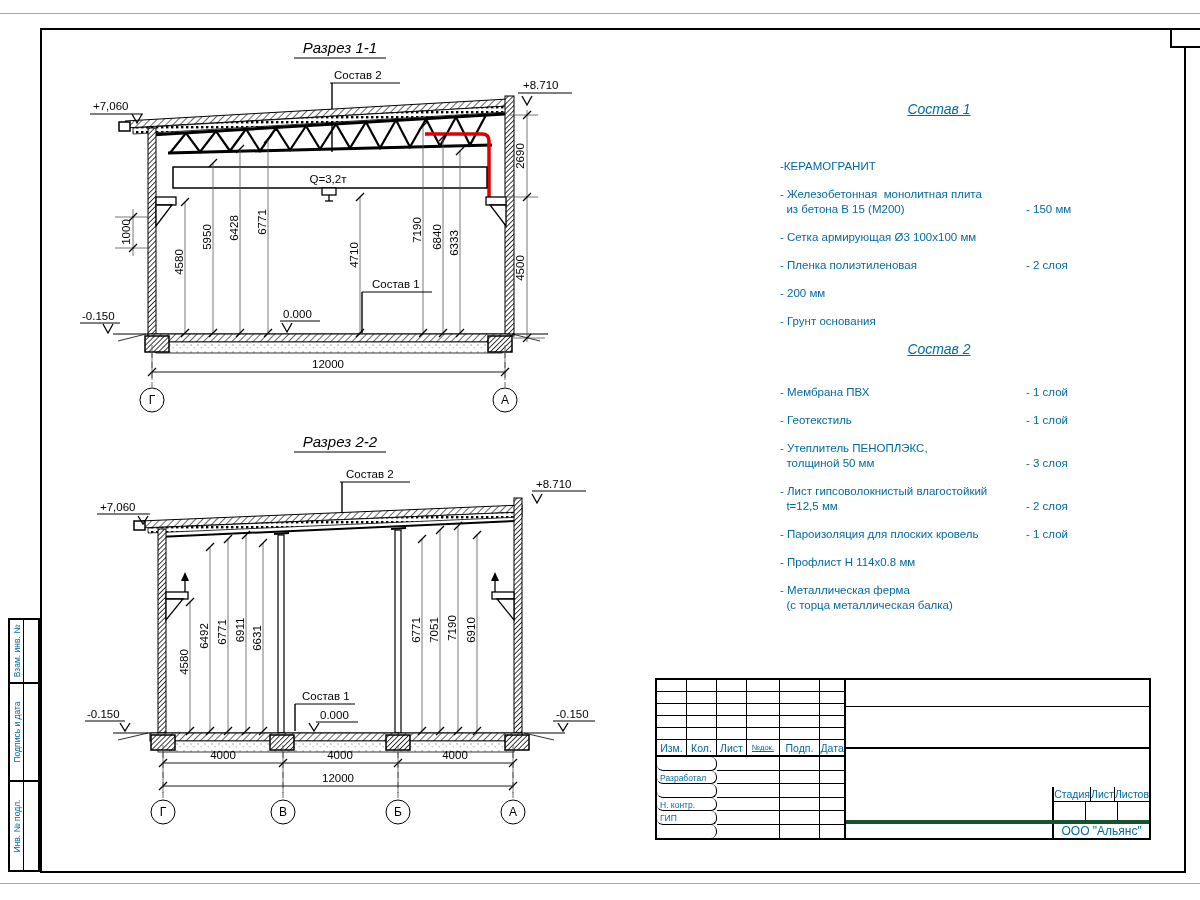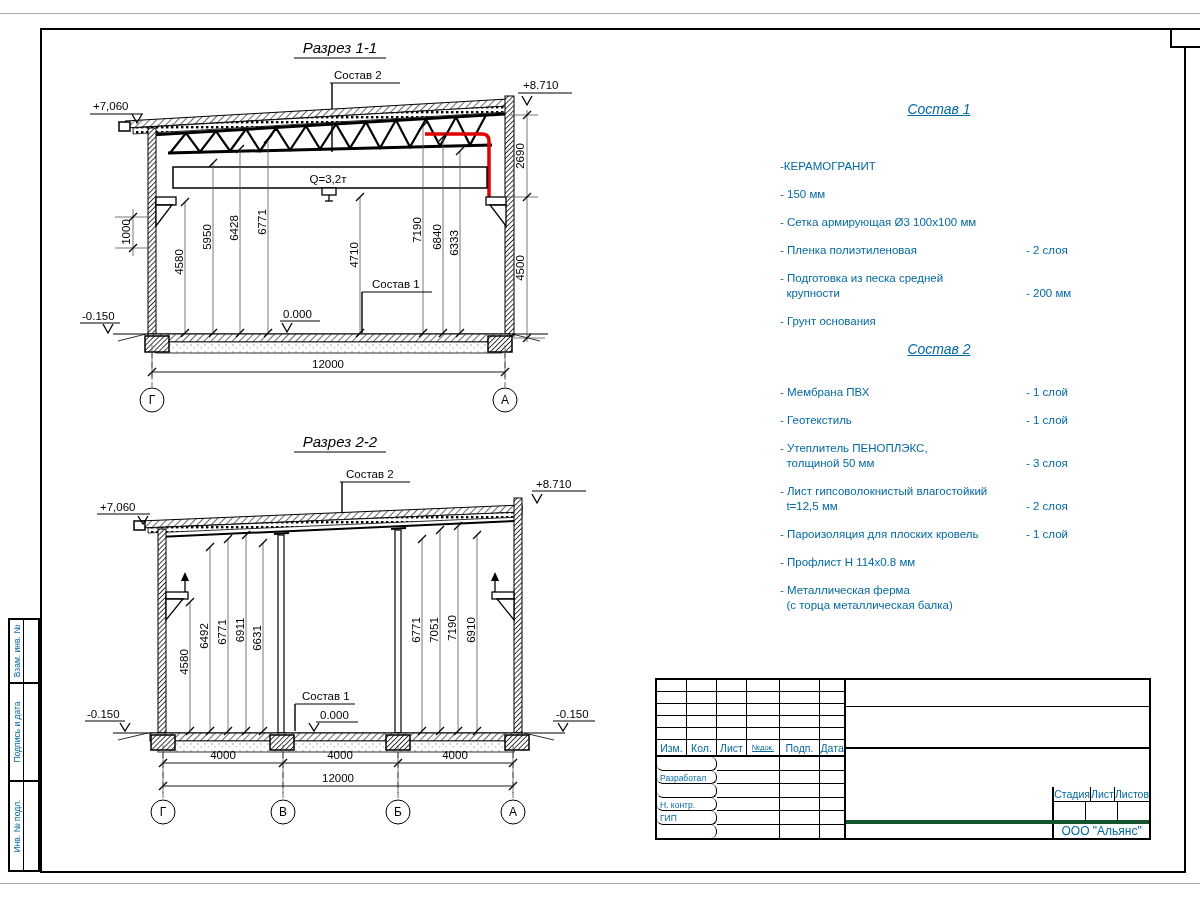--- a/index.html
+++ b/index.html
@@ -416,33 +416,33 @@
   </svg>
 
   <div class="panel">
     <div class="comp-title">Состав 1</div>
 
     <div class="comp-item">
       <span class="nm">-КЕРАМОГРАНИТ</span>
       <span class="vl"></span>
     </div>
     <div class="comp-item">
+      <span class="nm">- Железобетонная  монолитная плита
+  из бетона В 15 (М200)</span>
       <span class="vl">- 150 мм</span>
     </div>
     <div class="comp-item">
       <span class="nm">- Сетка армирующая Ø3 100x100 мм</span>
       <span class="vl"></span>
     </div>
     <div class="comp-item">
       <span class="nm">- Пленка полиэтиленовая</span>
       <span class="vl">- 2 слоя</span>
     </div>
     <div class="comp-item">
-      <span class="nm">- Подготовка из песка средней
-  крупности</span>
       <span class="vl">- 200 мм</span>
     </div>
     <div class="comp-item">
       <span class="nm">- Грунт основания</span>
       <span class="vl"></span>
     </div>
 
     <div class="comp-title second">Состав 2</div>
 
     <div class="comp-item">

